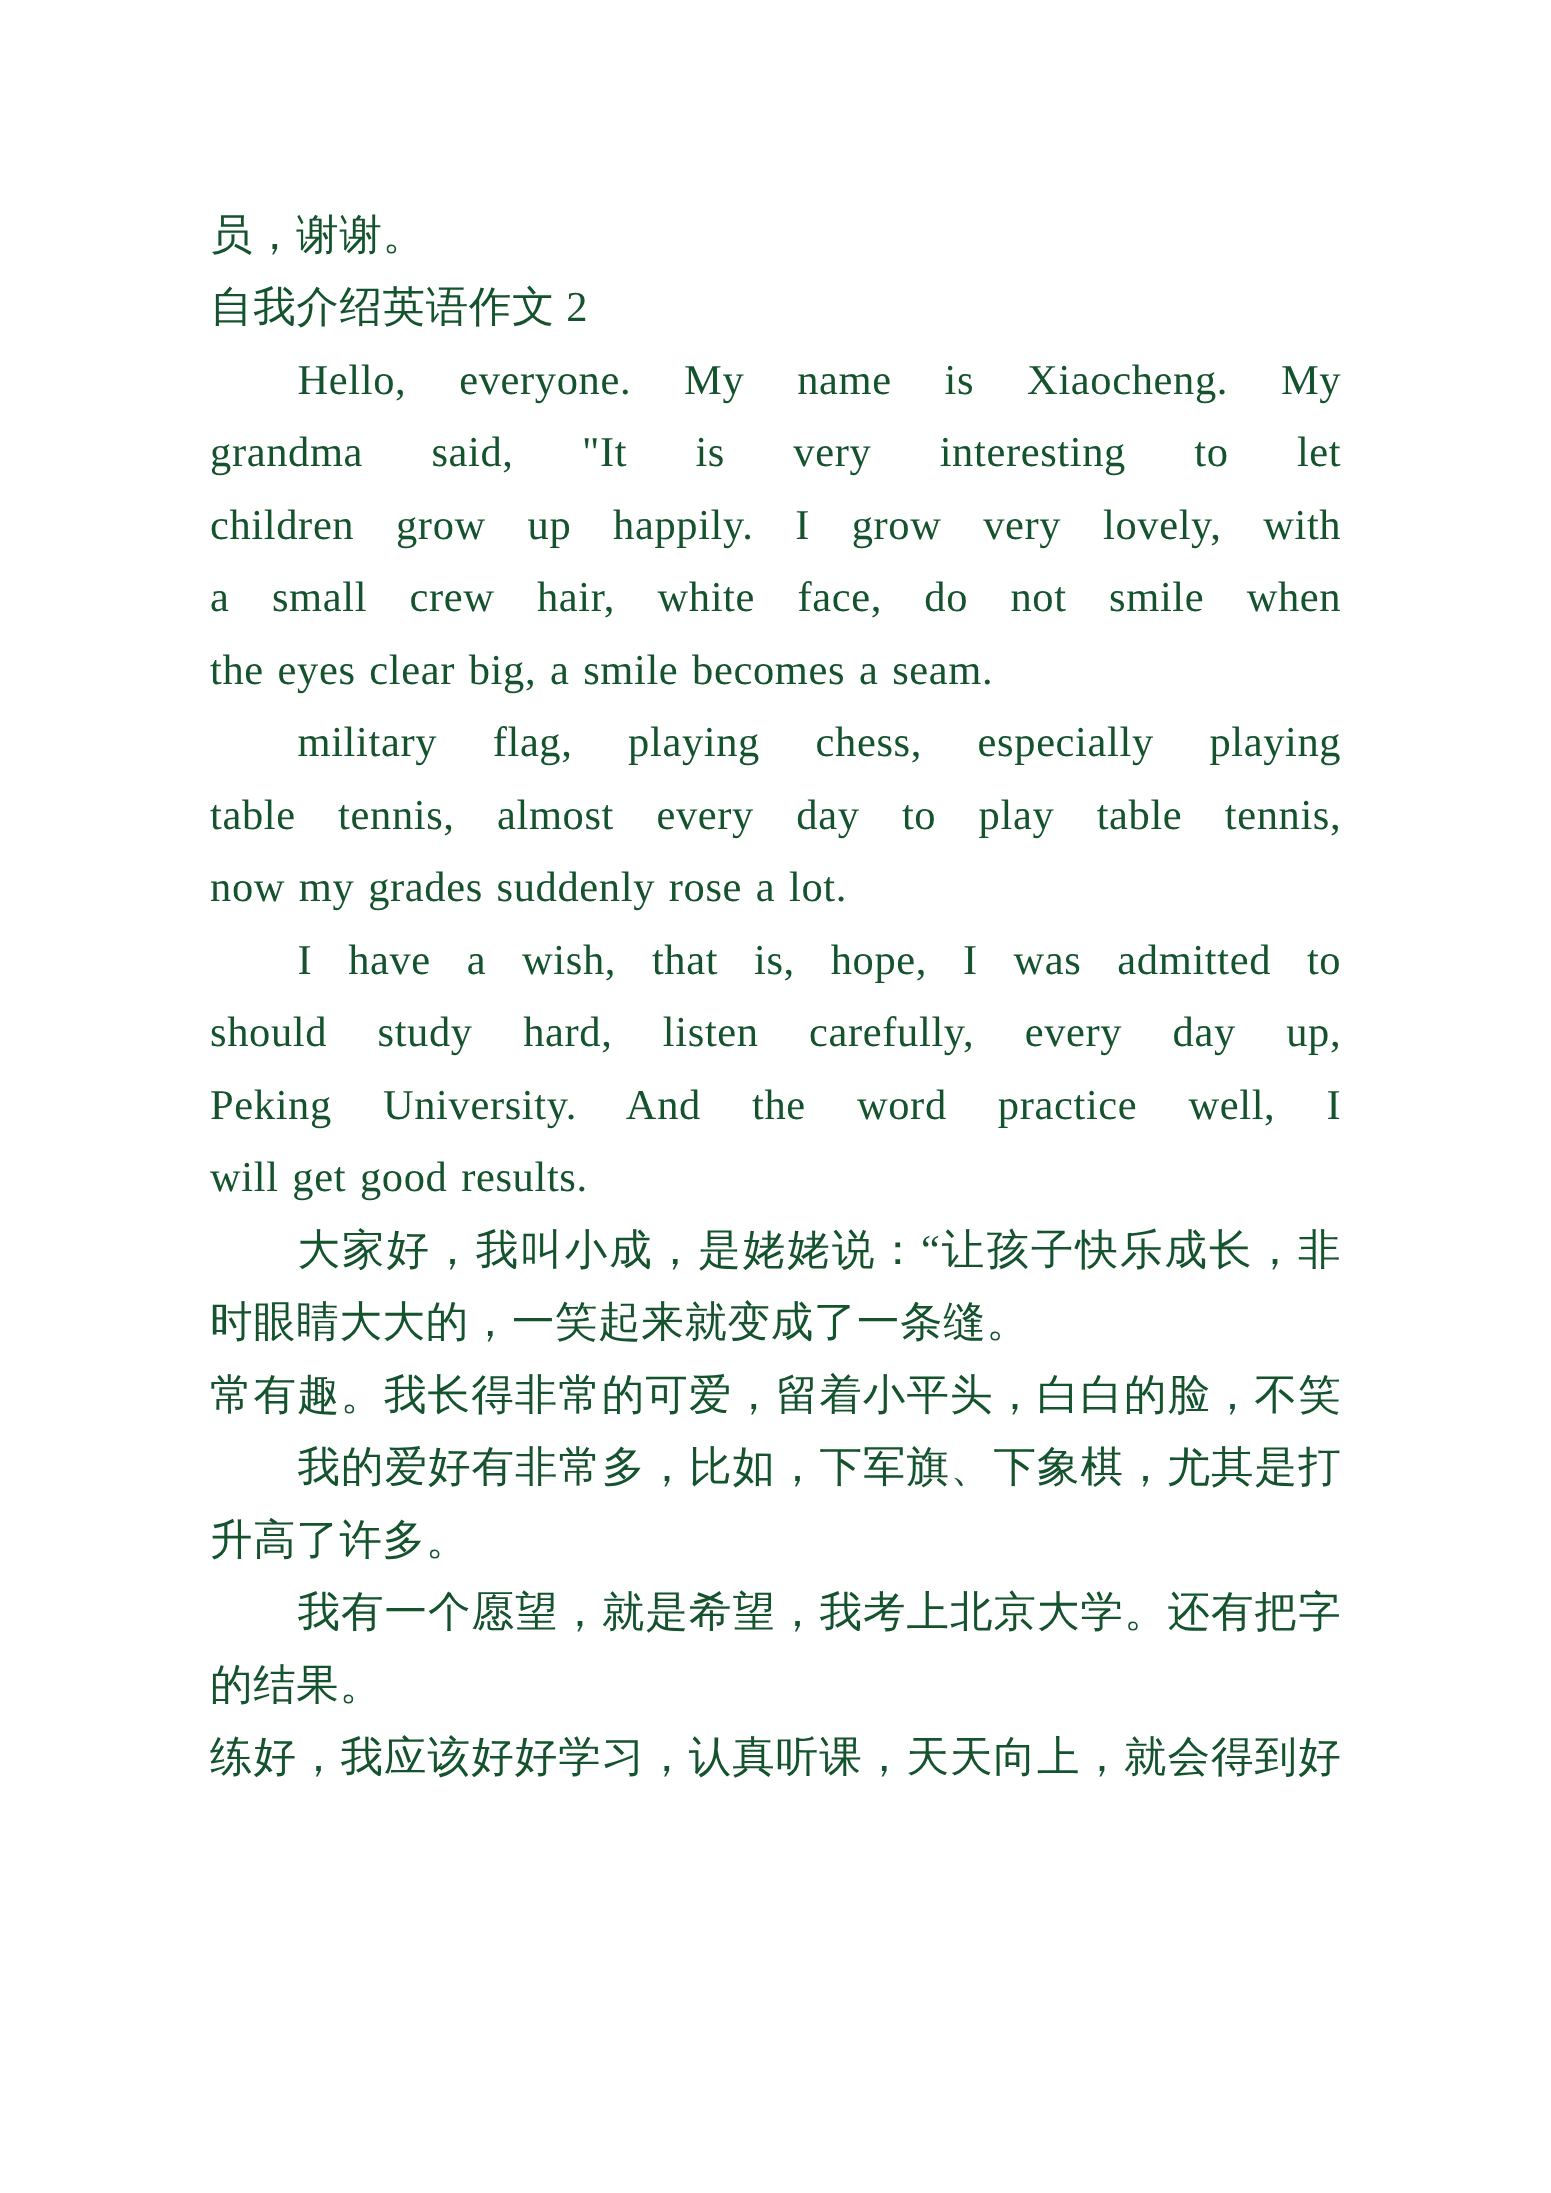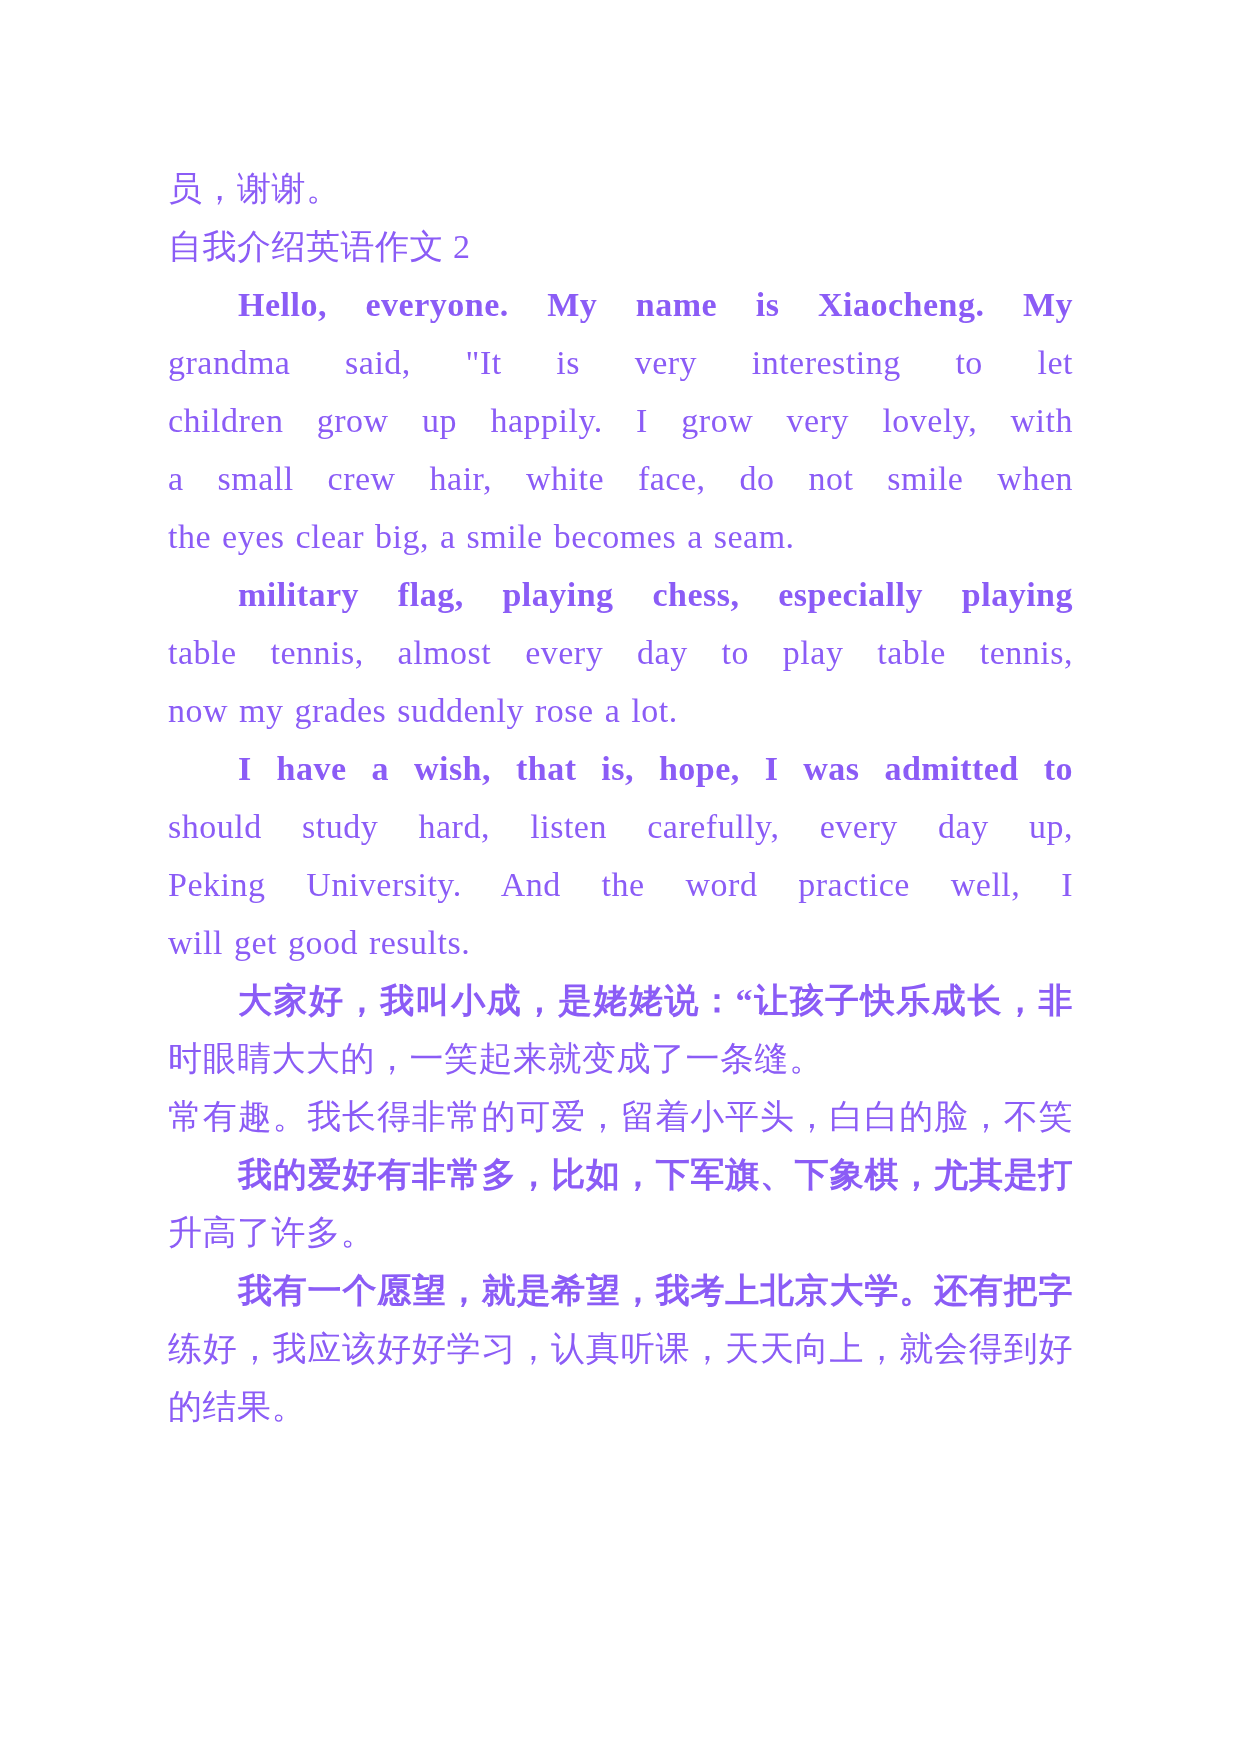--- a/index.html
+++ b/index.html
@@ -8,21 +8,21 @@
     padding: 0;
     background: #ffffff;
   }
   .page {
     position: relative;
     width: 1241px;
     height: 1754px;
     background: #ffffff;
     overflow: hidden;
     font-family: "Liberation Serif", "DejaVu Serif", serif;
-    color: #8b5cf6;
+    color: #14532d;
   }
   .doc {
     position: absolute;
     top: 160px;
     left: 168px;
     width: 905px;
   }
   .paragraph {
     margin: 0;
     padding: 0;
@@ -36,21 +36,20 @@
     text-align-last: left;
     font-weight: 400;
     letter-spacing: 0.5px;
   }
   
   .line.fill {
     text-align-last: justify;
   }
   .paragraph.indent .line:first-child {
     text-indent: 70px;
-    font-weight: bold;
   }
   .lang-en .line {
     word-spacing: 2px;
   }
 </style>
 </head>
 <body>
 
 <div class="page">
   <div class="doc">
@@ -82,17 +81,17 @@
         <div class="line fill">大家好，我叫小成，是姥姥说：“让孩子快乐成长，非</div>
         <div class="line">时眼睛大大的，一笑起来就变成了一条缝。</div>
         <div class="line fill">常有趣。我长得非常的可爱，留着小平头，白白的脸，不笑</div>
       </div>
       <div class="paragraph lang-zh indent">
         <div class="line fill">我的爱好有非常多，比如，下军旗、下象棋，尤其是打</div>
         <div class="line">升高了许多。</div>
       </div>
       <div class="paragraph lang-zh indent">
         <div class="line fill">我有一个愿望，就是希望，我考上北京大学。还有把字</div>
+        <div class="line">的结果。</div>
         <div class="line fill">练好，我应该好好学习，认真听课，天天向上，就会得到好</div>
-        <div class="line">的结果。</div>
       </div>
     </div>
 </div>
 
 </body></html>

